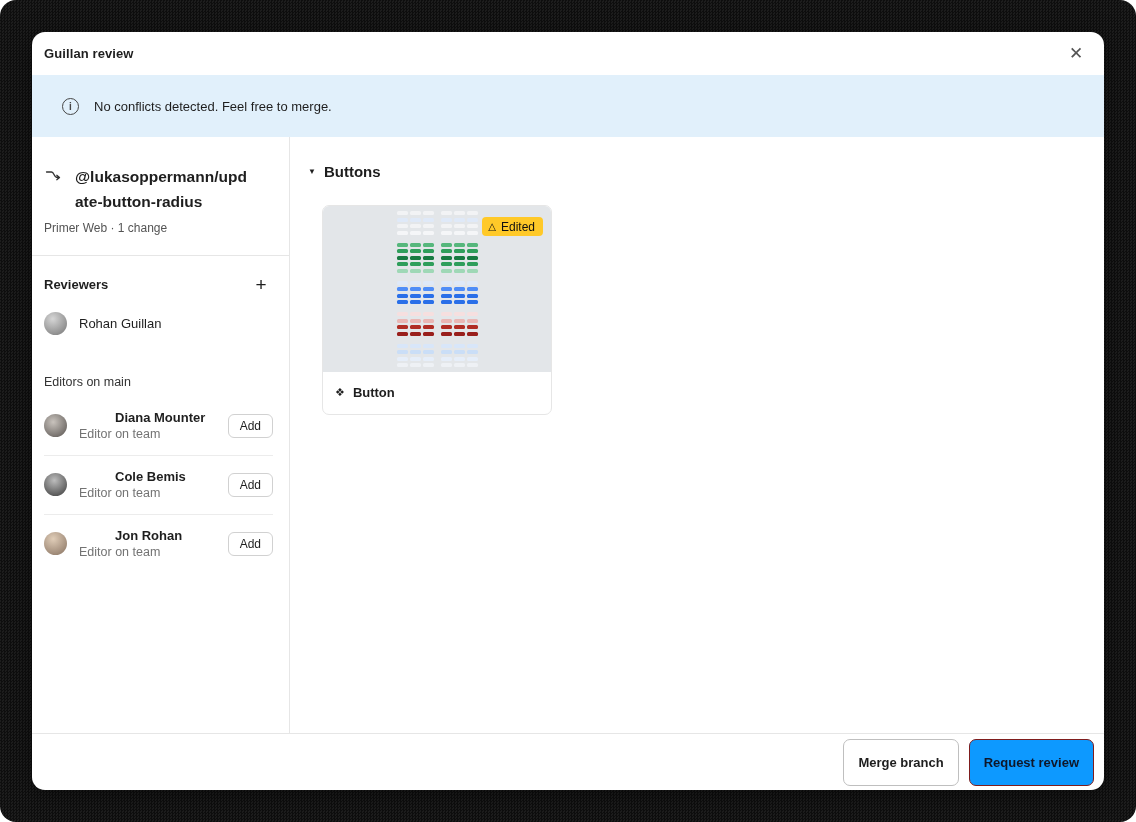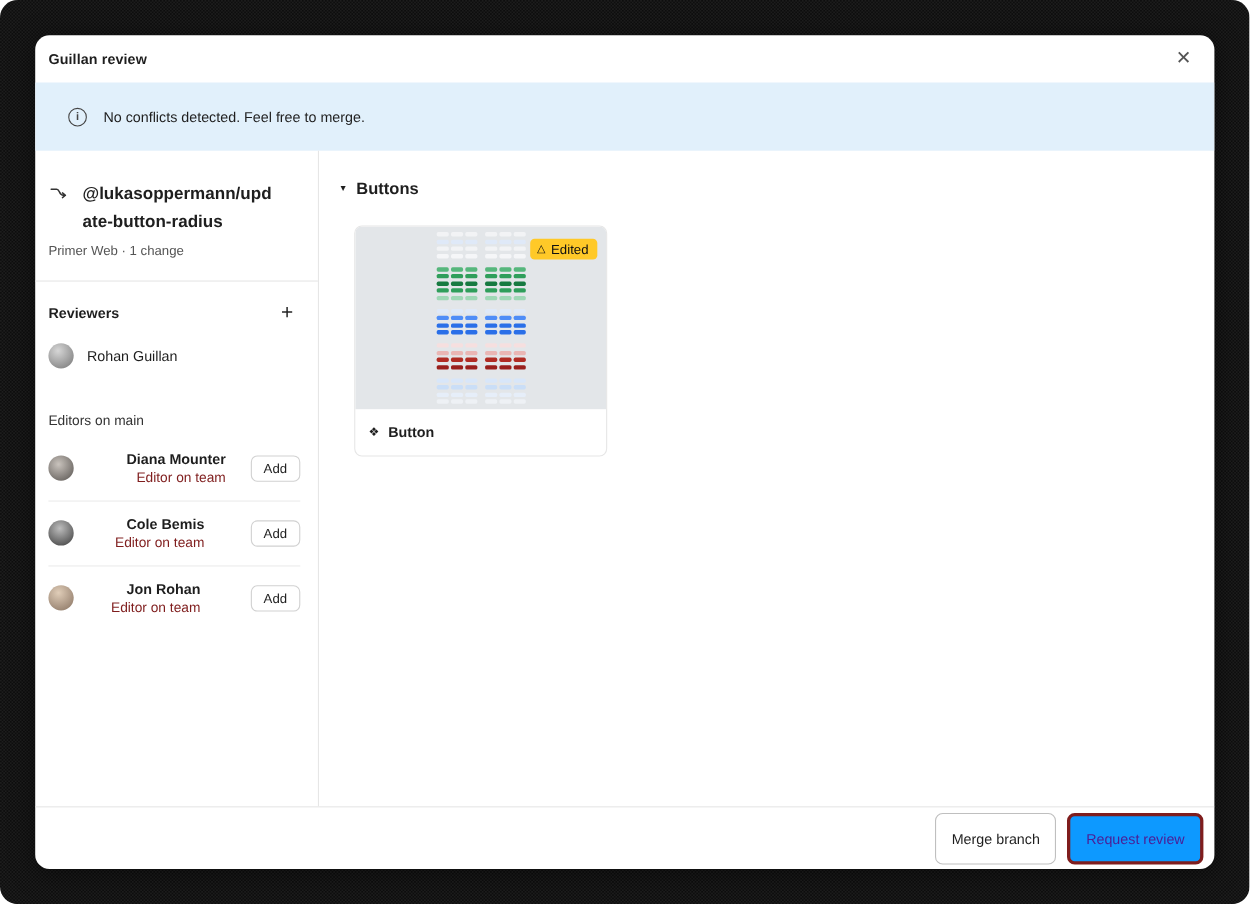--- a/index.html
+++ b/index.html
@@ -96,21 +96,21 @@
   .person-row .pname { margin-left: 12px; font-size: 13px; }
   .editors-heading { margin-top: 40px; font-size: 12.5px; color: #333; }
   .editor-row {
     display: flex; align-items: center;
     padding: 13px 0 14px 0;
   }
   .editor-row + .editor-row { border-top: 1px solid #ececec; }
   .editor-rows { margin-top: 8px; }
   .editor-info { margin-left: 12px; display: flex; flex-direction: column; gap: 2px; }
   .editor-info .ename { font-size: 13px; font-weight: 600; padding-left: 36px; }
-  .editor-info .erole { font-size: 12.5px; color: #7f1d1d; text-align: right; }
+  .editor-info .erole { font-size: 12.5px; color: #737373; }
   .add-btn {
     margin-left: auto;
     background: #fff; border: 1px solid #d1d1d1; border-radius: 6px;
     height: 24px; padding: 0 11px;
     font-size: 12px; color: #1e1e1e; cursor: pointer;
     font-family: "Liberation Sans", sans-serif;
   }
   
   .main { flex: 1; padding: 26px 0 0 18px; }
   .section-header {
@@ -156,25 +156,25 @@
     height: 57px; flex: 0 0 57px;
     border-top: 1px solid #e6e6e6;
     display: flex; align-items: center;
     padding: 0 10px 0 12px;
   }
   .footer-msg { font-size: 13px; color: #1e1e1e; }
   .footer-msg b { font-weight: 700; }
   .footer-actions { margin-left: auto; display: flex; gap: 10px; }
   .btn {
     height: 47px; border-radius: 7px; padding: 0 14px;
-    font-size: 13px; font-weight: 400; cursor: pointer;
+    font-size: 13px; font-weight: 700; cursor: pointer;
     font-family: "Liberation Sans", sans-serif;
   }
   .btn.secondary { background: #fff; border: 1px solid #bfbfbf; color: #1e1e1e; }
-  .btn.primary { background: #0d99ff; border: 3px solid #7f1d1d; color: #4c1d95; }
+  .btn.primary { background: #0d99ff; border: 1px solid #7f1d1d; color: #0f172a; }
 </style>
 </head>
 <body>
 
 <div class="frame">
   <div class="dialog">
 
     <div class="titlebar">
       <span class="title">Guillan review</span>
       <button class="close-btn">✕</button>

